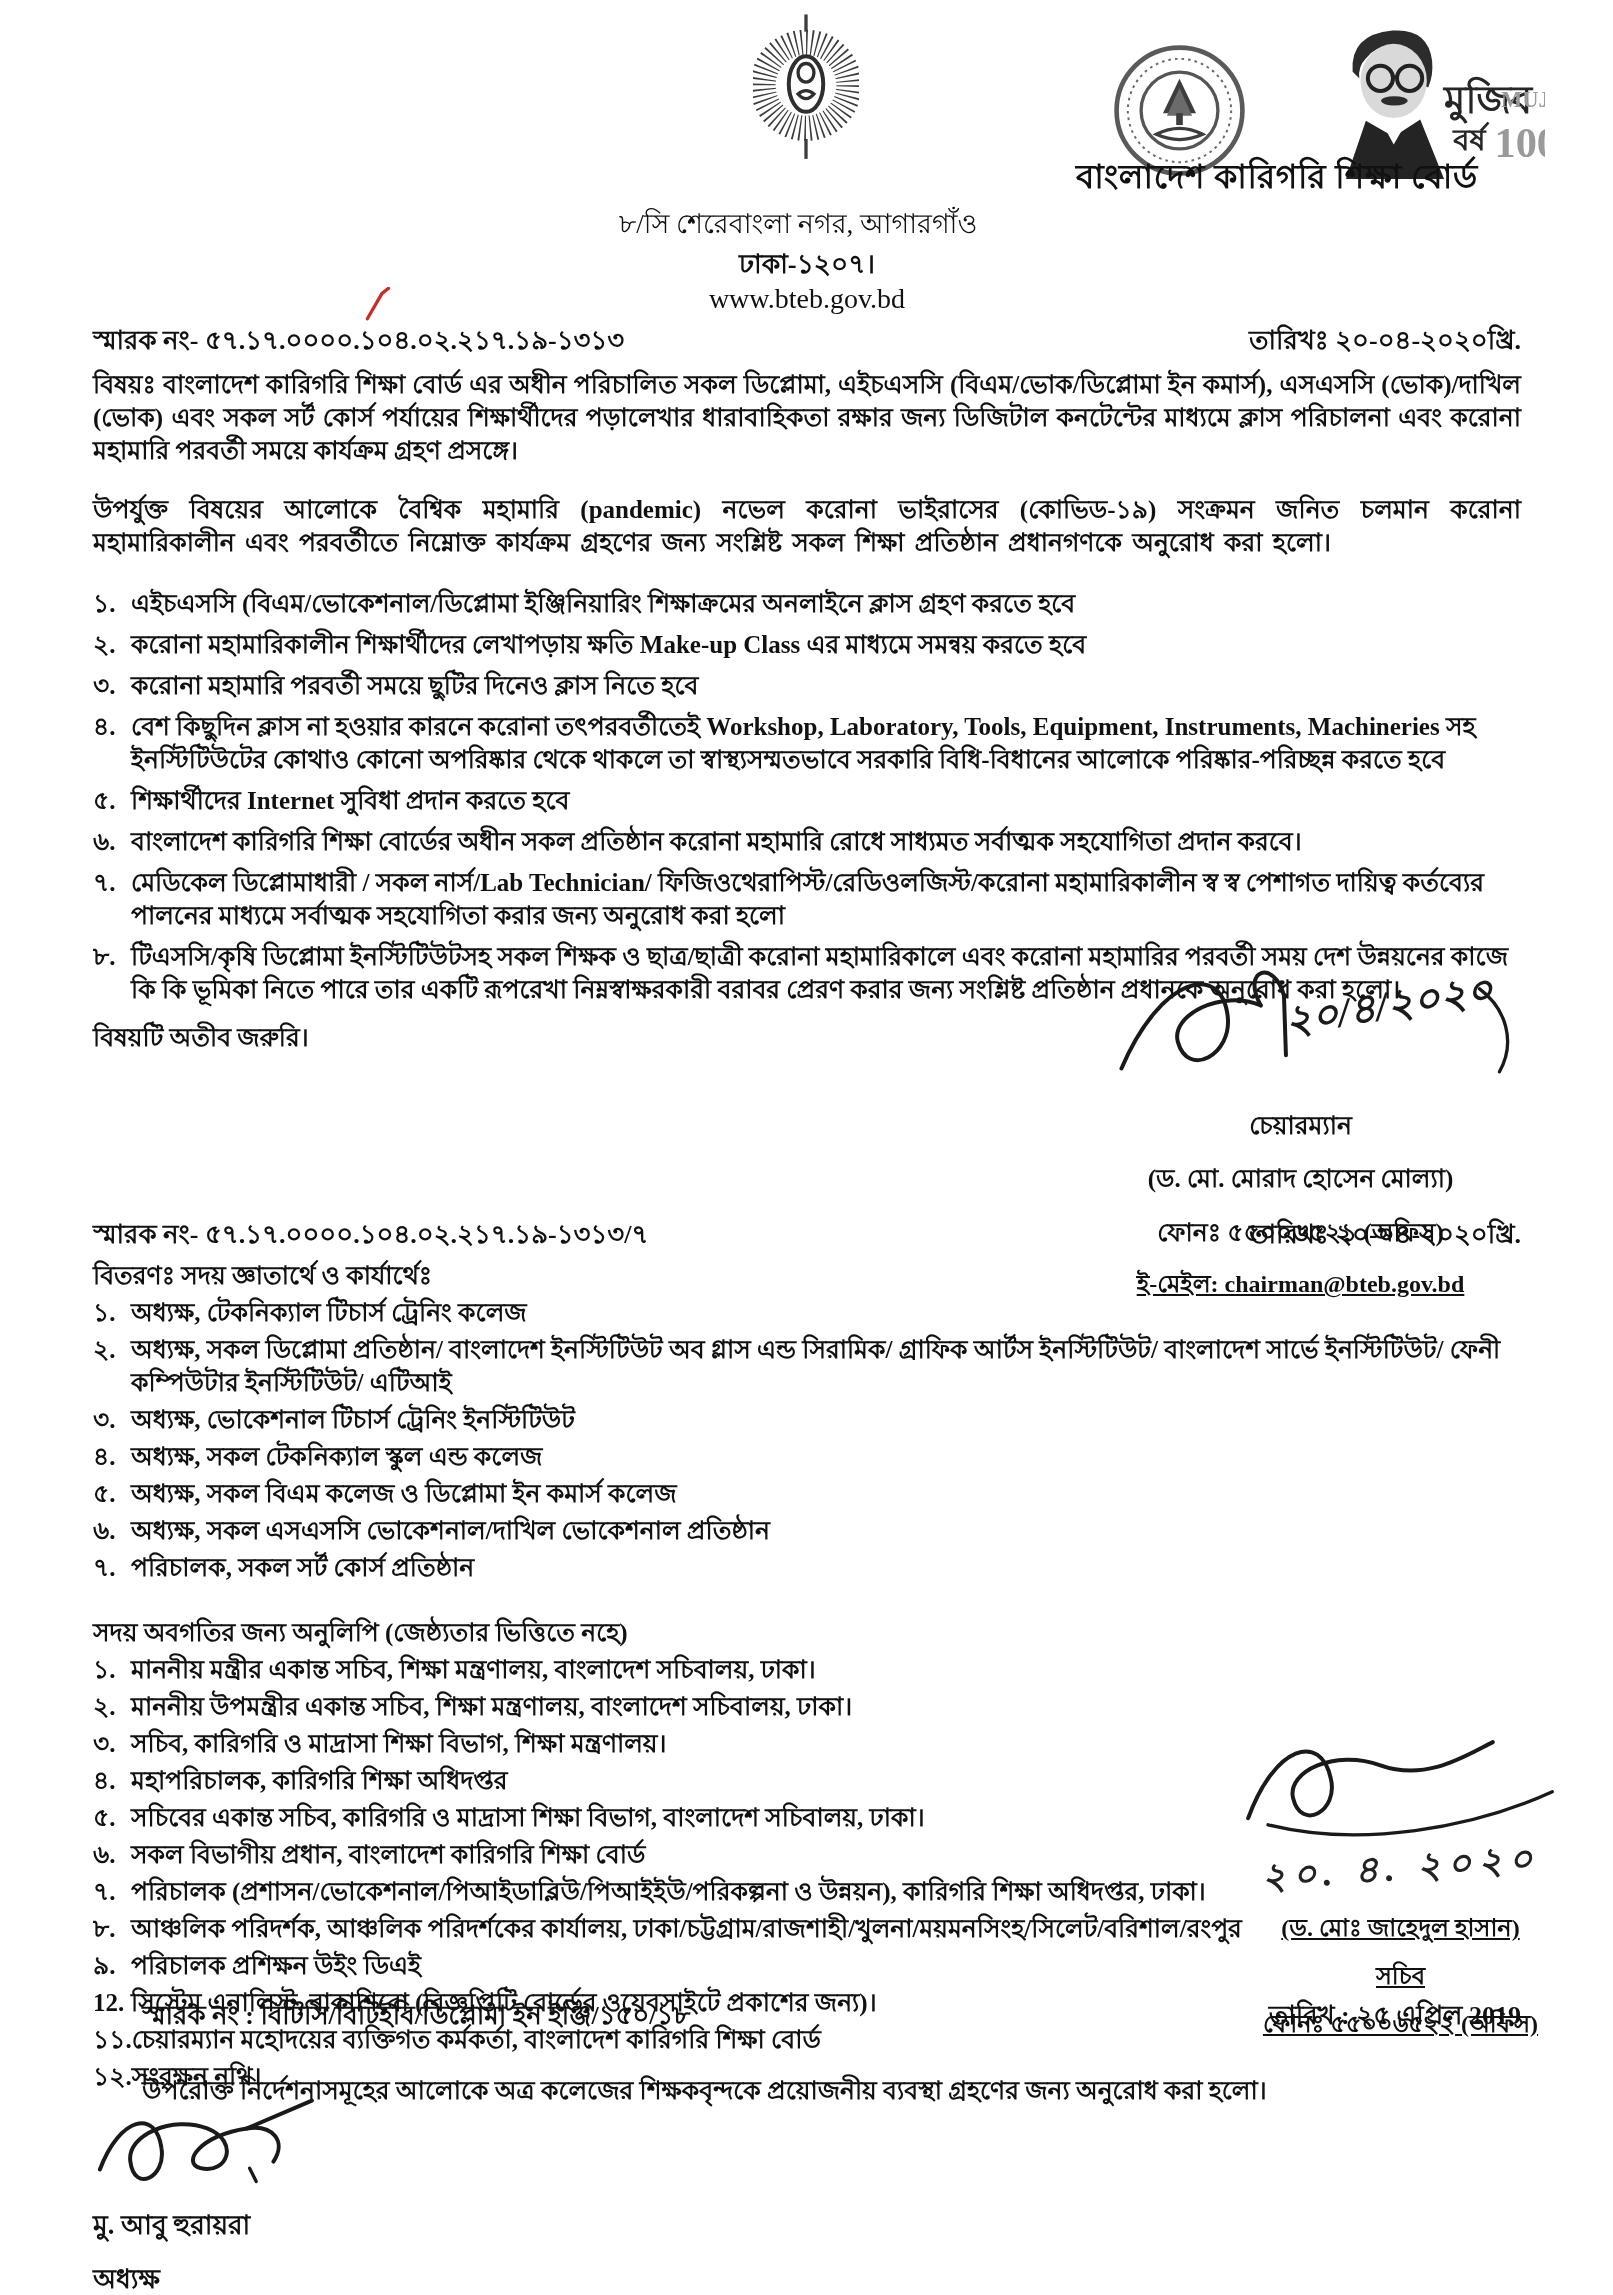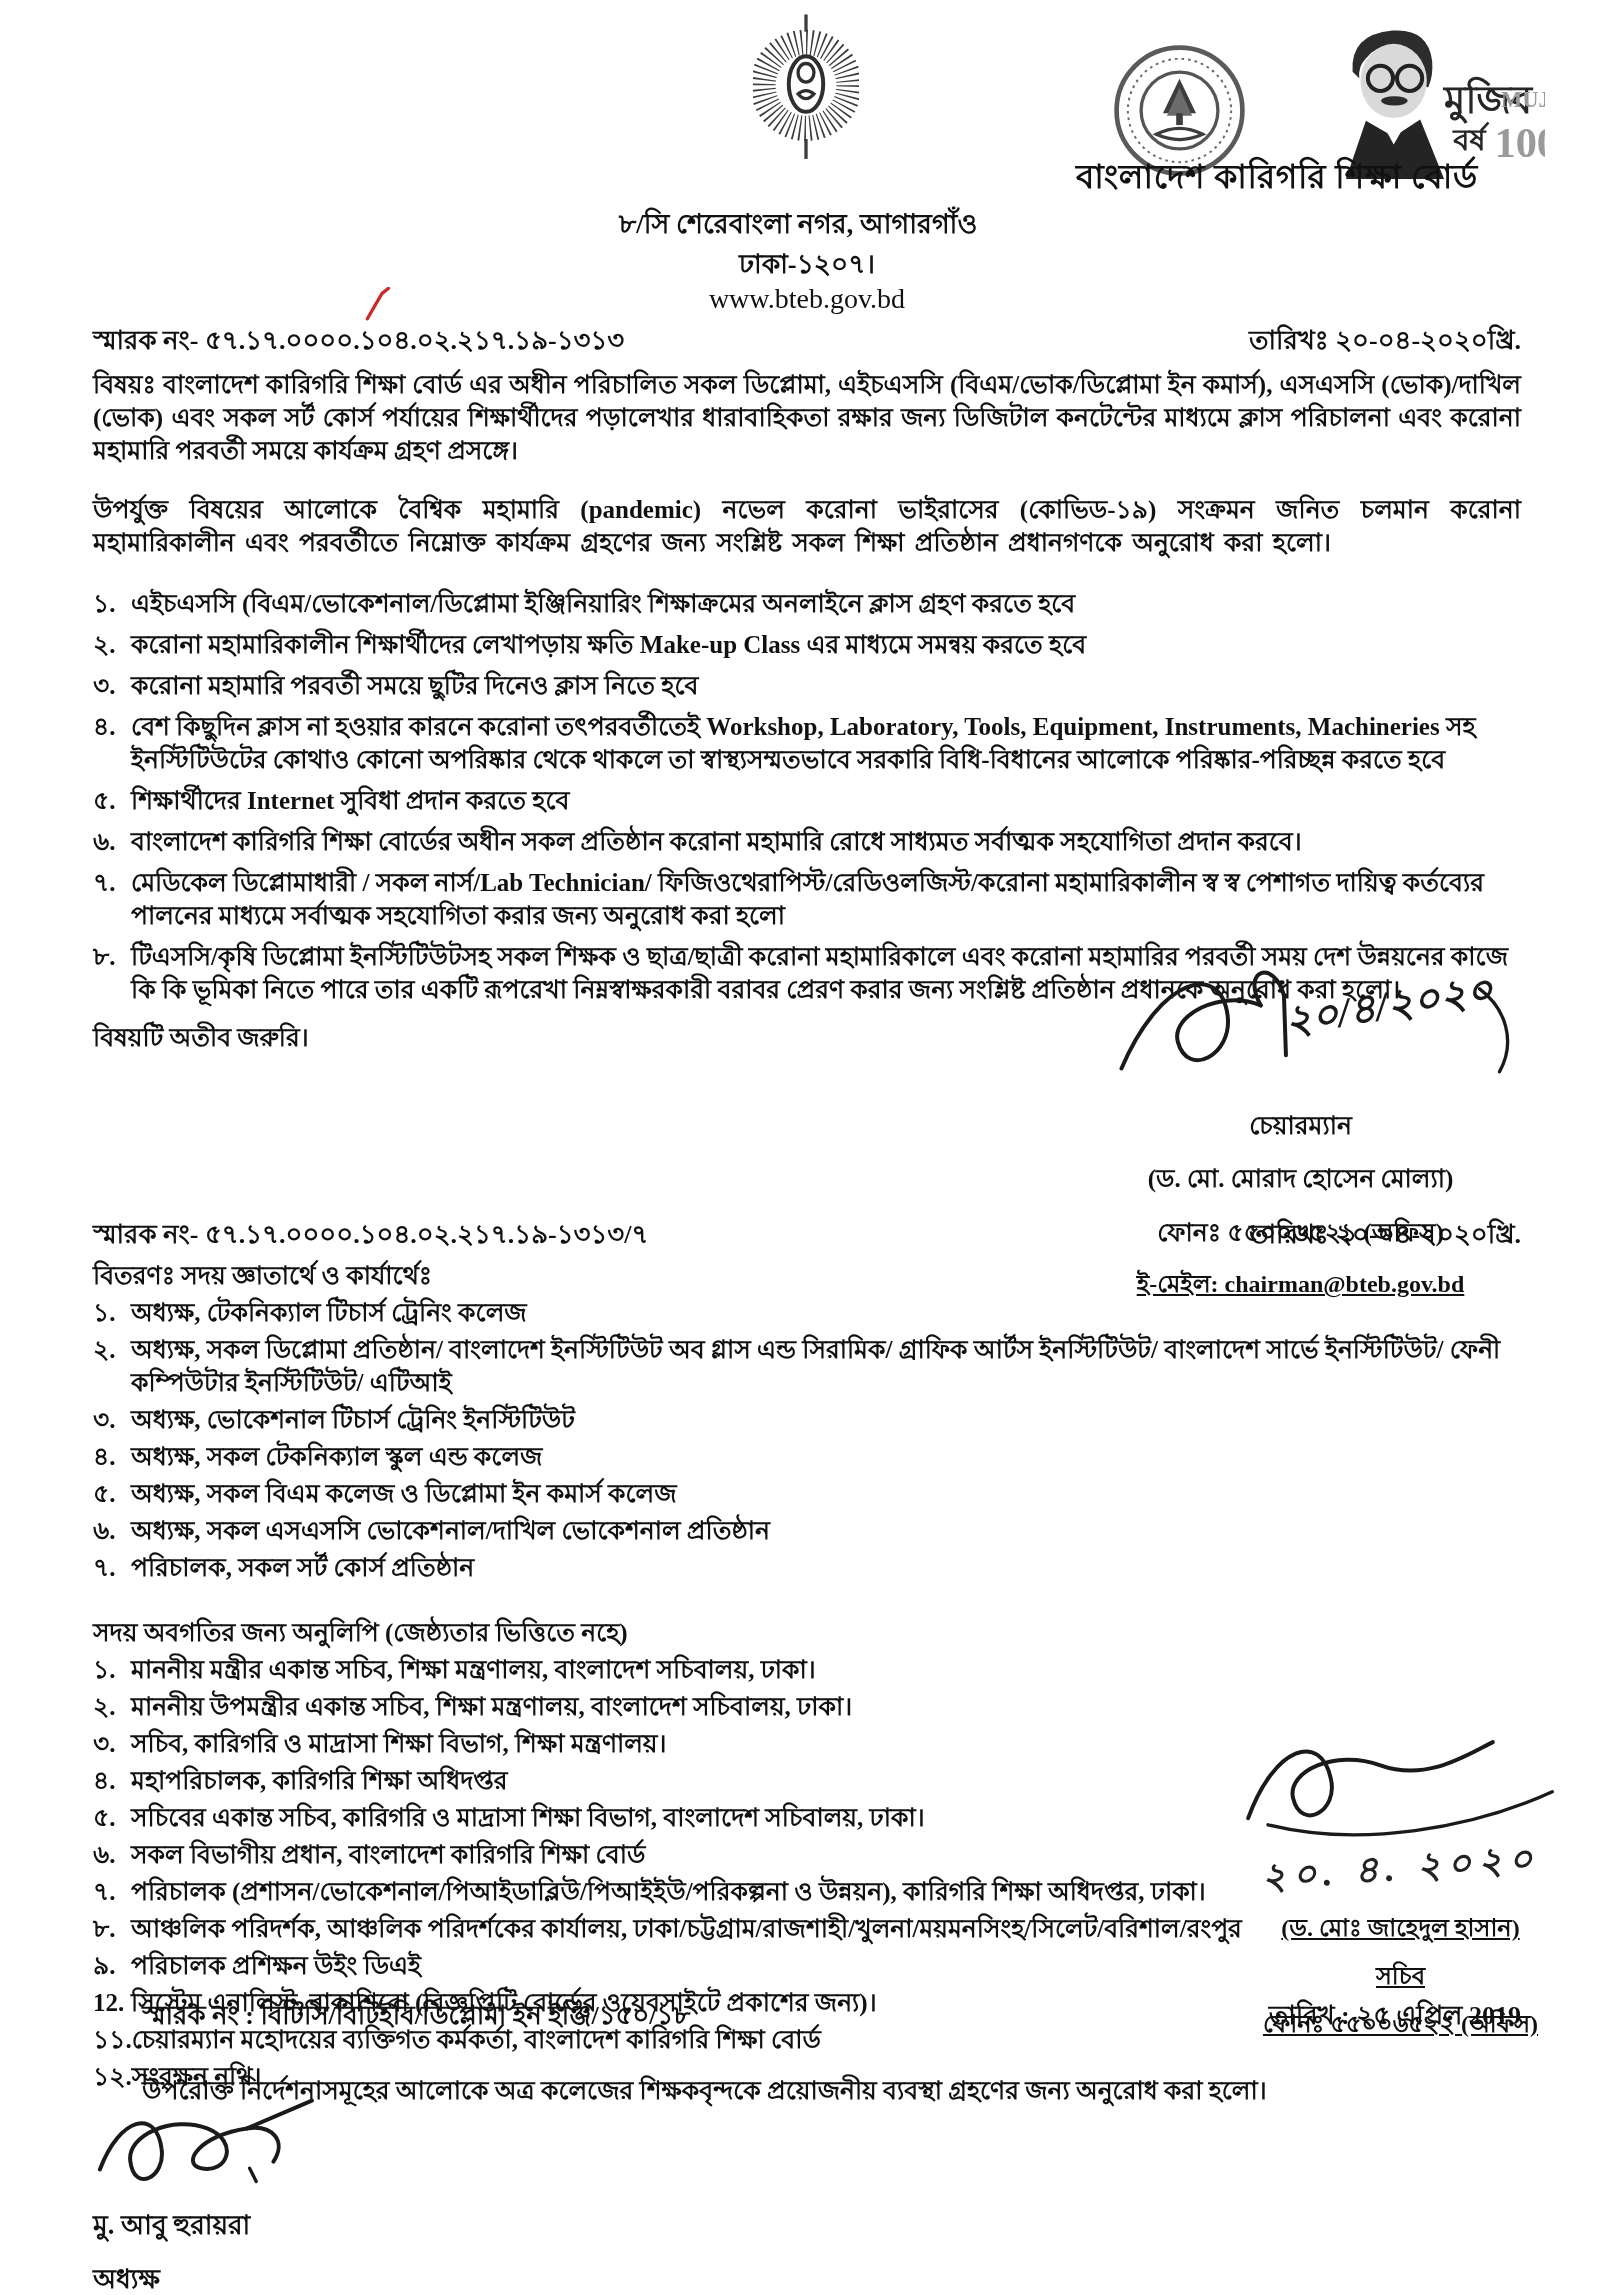--- a/index.html
+++ b/index.html
@@ -12,21 +12,21 @@
     overflow:hidden;
   }
   
   .seal-board{position:absolute;left:753px;top:9.3px;}
   .seal-round{position:absolute;left:1107px;top:35px;}
   .mujib{position:absolute;left:1314px;top:20px;}
   .org-title{
     position:absolute;left:0;top:151px;width:1478px;
     text-align:right;font-size:33px;font-weight:bold;letter-spacing:0.7px;
   }
-  .org-addr1{position:absolute;left:0;top:203px;width:1596px;text-align:center;font-size:27px;font-weight:bold;}
+  .org-addr1{position:absolute;left:0;top:203px;width:1596px;text-align:center;font-size:27px;font-weight:normal;}
   .org-addr2{position:absolute;left:0;top:244px;width:1614px;text-align:center;font-size:26.5px;font-weight:bold;}
   .org-web{position:absolute;left:0;top:283px;width:1614px;text-align:center;font-size:28px;}
   .red-check{position:absolute;left:362px;top:287px;}
   
   .flowbox{position:absolute;left:93px;width:1428px;font-size:25px;line-height:1.32;}
   .memo-row{display:flex;justify-content:space-between;font-weight:bold;font-size:26px;}
   .subject{margin-top:9.3px;font-weight:bold;text-align:justify;}
   .intro{margin-top:26.5px;text-align:justify;font-weight:bold;word-spacing:4px;}
   .dlist{margin-top:28px;}
   .dlist .item{display:flex;margin-bottom:8px;font-weight:bold;}

